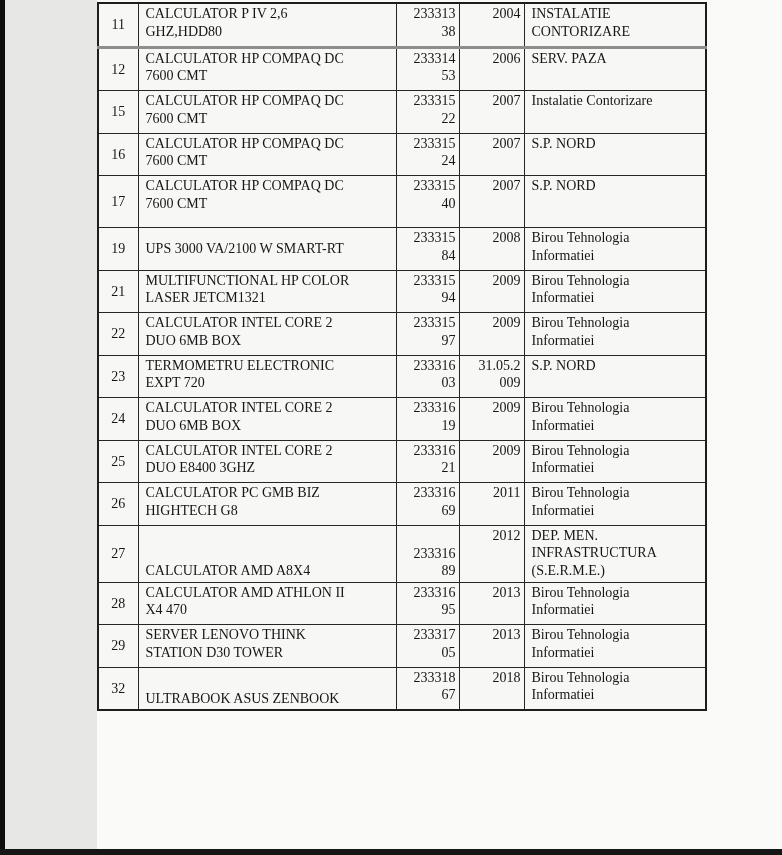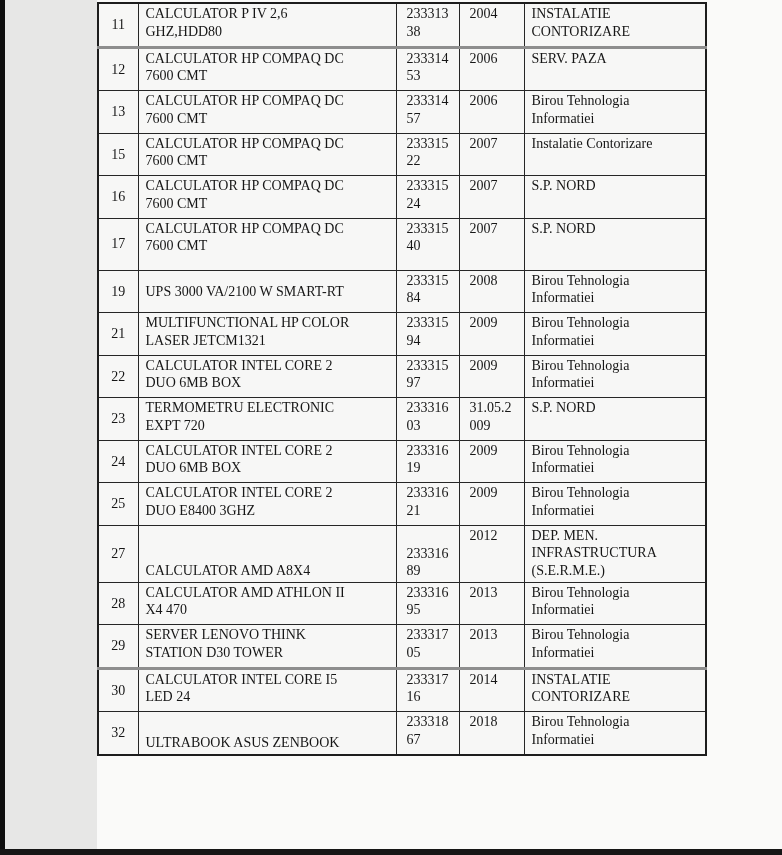--- a/index.html
+++ b/index.html
@@ -55,21 +55,21 @@
     overflow: hidden;
   }
   tr { height: 37px; }
   tr.h3 { height: 52px; }
   tr.h4 { height: 57px; }
   td.nr {
     text-align: center;
     vertical-align: middle;
     padding: 12px 2px;
   }
-  td.inv, td.year { padding-left: 10px; }
+  td.inv, td.year { padding-left: 4px; text-align: right; }
   tr.thick td { border-top: 3px solid #8e8e8e; }
   tr.vmid td.name { vertical-align: middle; }
   tr.vbot td.name { vertical-align: bottom; padding-bottom: 2px; }
   tr.invbot td.inv { vertical-align: bottom; padding-bottom: 2px; }
 </style>
 </head>
 <body>
 
 <div class="left-margin"></div>
 <div class="edge-bar-left"></div>
@@ -98,30 +98,20 @@
       <tr class="thick">
           <td class="nr">12</td>
           <td class="name">CALCULATOR HP COMPAQ DC
 7600 CMT</td>
           <td class="inv">233314
 53</td>
           <td class="year">2006</td>
           <td class="dept">SERV. PAZA</td>
         </tr>
       <tr>
-          <td class="nr">13</td>
-          <td class="name">CALCULATOR HP COMPAQ DC
-7600 CMT</td>
-          <td class="inv">233314
-57</td>
-          <td class="year">2006</td>
-          <td class="dept">Birou Tehnologia
-Informatiei</td>
-        </tr>
-      <tr>
           <td class="nr">15</td>
           <td class="name">CALCULATOR HP COMPAQ DC
 7600 CMT</td>
           <td class="inv">233315
 22</td>
           <td class="year">2007</td>
           <td class="dept">Instalatie Contorizare</td>
         </tr>
       <tr>
           <td class="nr">16</td>
@@ -190,20 +180,30 @@
           <td class="dept">Birou Tehnologia
 Informatiei</td>
         </tr>
       <tr>
           <td class="nr">25</td>
           <td class="name">CALCULATOR INTEL CORE 2
 DUO E8400 3GHZ</td>
           <td class="inv">233316
 21</td>
           <td class="year">2009</td>
+          <td class="dept">Birou Tehnologia
+Informatiei</td>
+        </tr>
+      <tr>
+          <td class="nr">26</td>
+          <td class="name">CALCULATOR PC GMB BIZ
+HIGHTECH G8</td>
+          <td class="inv">233316
+69</td>
+          <td class="year">2011</td>
           <td class="dept">Birou Tehnologia
 Informatiei</td>
         </tr>
       <tr class="h4 vbot invbot">
           <td class="nr">27</td>
           <td class="name">CALCULATOR AMD A8X4</td>
           <td class="inv">233316
 89</td>
           <td class="year">2012</td>
           <td class="dept">DEP. MEN.
@@ -223,30 +223,20 @@
       <tr>
           <td class="nr">29</td>
           <td class="name">SERVER LENOVO THINK
 STATION D30 TOWER</td>
           <td class="inv">233317
 05</td>
           <td class="year">2013</td>
           <td class="dept">Birou Tehnologia
 Informatiei</td>
         </tr>
-      <tr class="thick">
-          <td class="nr">30</td>
-          <td class="name">CALCULATOR INTEL CORE I5
-LED 24</td>
-          <td class="inv">233317
-16</td>
-          <td class="year">2014</td>
-          <td class="dept">INSTALATIE
-CONTORIZARE</td>
-        </tr>
       <tr class="vbot">
           <td class="nr">32</td>
           <td class="name">ULTRABOOK ASUS ZENBOOK</td>
           <td class="inv">233318
 67</td>
           <td class="year">2018</td>
           <td class="dept">Birou Tehnologia
 Informatiei</td>
         </tr>
     </tbody>

